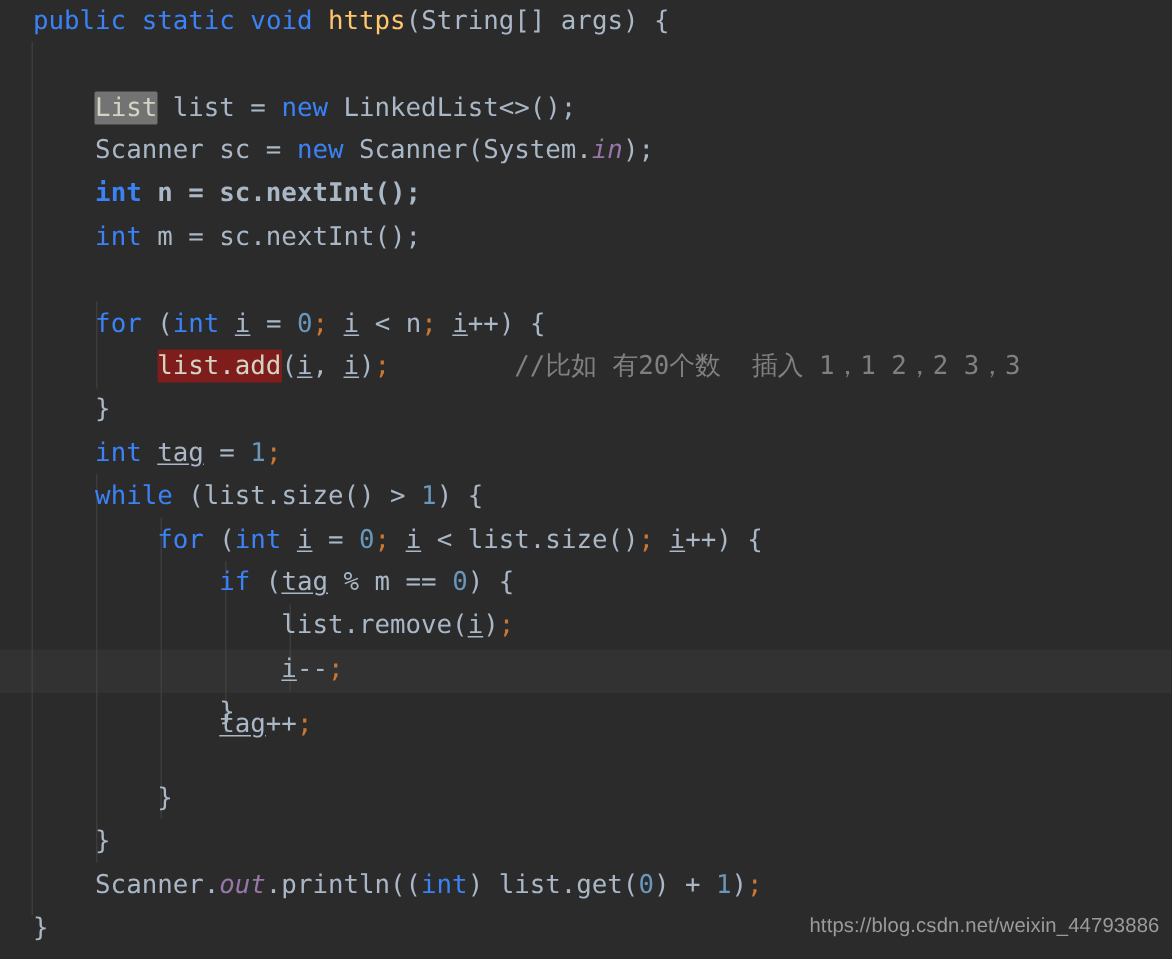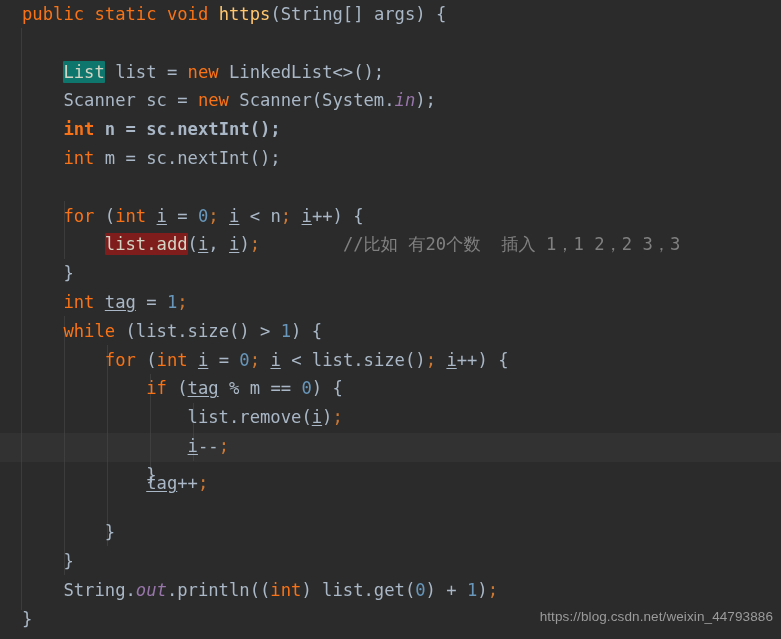--- a/index.html
+++ b/index.html
@@ -52,32 +52,32 @@
   .line {
     position: absolute;
     left: 0;
     height: 28.8px;
     white-space: pre;
     padding-left: 22px;
     box-sizing: border-box;
   }
 
   
-  .kw     { color: #f97316; text-align: right; }            
+  .kw     { color: #3b82f6; text-align: right; }            
   .plain  { color: #A9B7C6; }            
   .mth    { color: #FFC66D; }            
   .num    { color: #6897BB; }            
   .fld    { color: #9876AA; font-style: italic; }  
   .cmt    { color: #808080; }            
   .local  { color: #A9B7C6; text-decoration: underline; text-underline-offset: 2px; }
   .semi   { color: #CC7832; }            
 
   
   .hl {
-    background: #0f766e;
+    background: #737373;
     color: #D4D4C4;
     padding: 1px 0;
     border-radius: 1px;
   }
   .hl-u {
     background: #7f1d1d;
     color: #D4D4C4;
     padding: 1px 0;
     border-radius: 1px;
   }
@@ -143,21 +143,21 @@
     <div class="line" style="top:432px;"><span class="plain">                </span><span class="local">i</span><span class="plain">--</span><span class="semi">;</span></div>
 
     <div class="line" style="top:460.8px;"><span class="plain">            }</span></div>
 
     <div class="line" style="top:469px;"><span class="plain">            </span><span class="local">tag</span><span class="plain">++</span><span class="semi">;</span></div>
 
     <div class="line" style="top:518.4px;"><span class="plain">        }</span></div>
 
     <div class="line" style="top:547.2px;"><span class="plain">    }</span></div>
 
-    <div class="line" style="top:576px;"><span class="plain">    String.</span><span class="fld">out</span><span class="plain">.println((</span><span class="kw">int</span><span class="plain">) list.get(</span><span class="num">0</span><span class="plain">) + </span><span class="num">1</span><span class="plain">)</span><span class="semi">;</span></div>
+    <div class="line" style="top:576px;"><span class="plain">    Scanner.</span><span class="fld">out</span><span class="plain">.println((</span><span class="kw">int</span><span class="plain">) list.get(</span><span class="num">0</span><span class="plain">) + </span><span class="num">1</span><span class="plain">)</span><span class="semi">;</span></div>
 
     <div class="line" style="top:604.8px;"><span class="plain">}</span></div>
 
   </div>
 
   <div class="watermark">https://blog.csdn.net/weixin_44793886</div>
 
 </div>
 
 </body></html>

